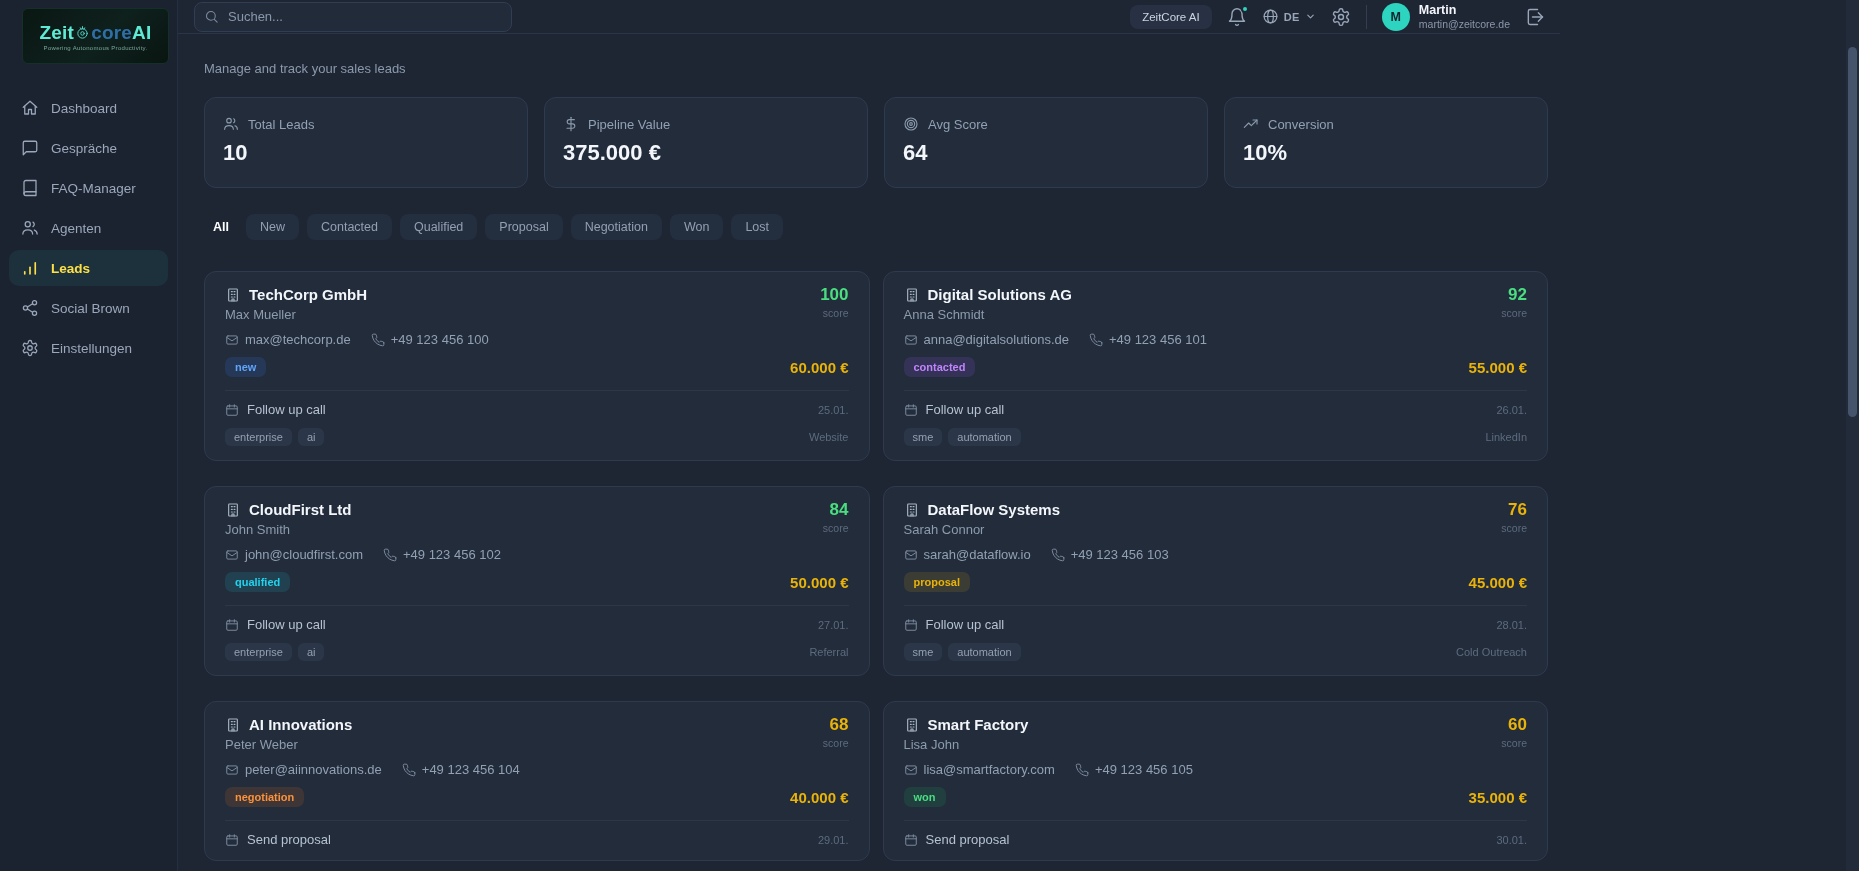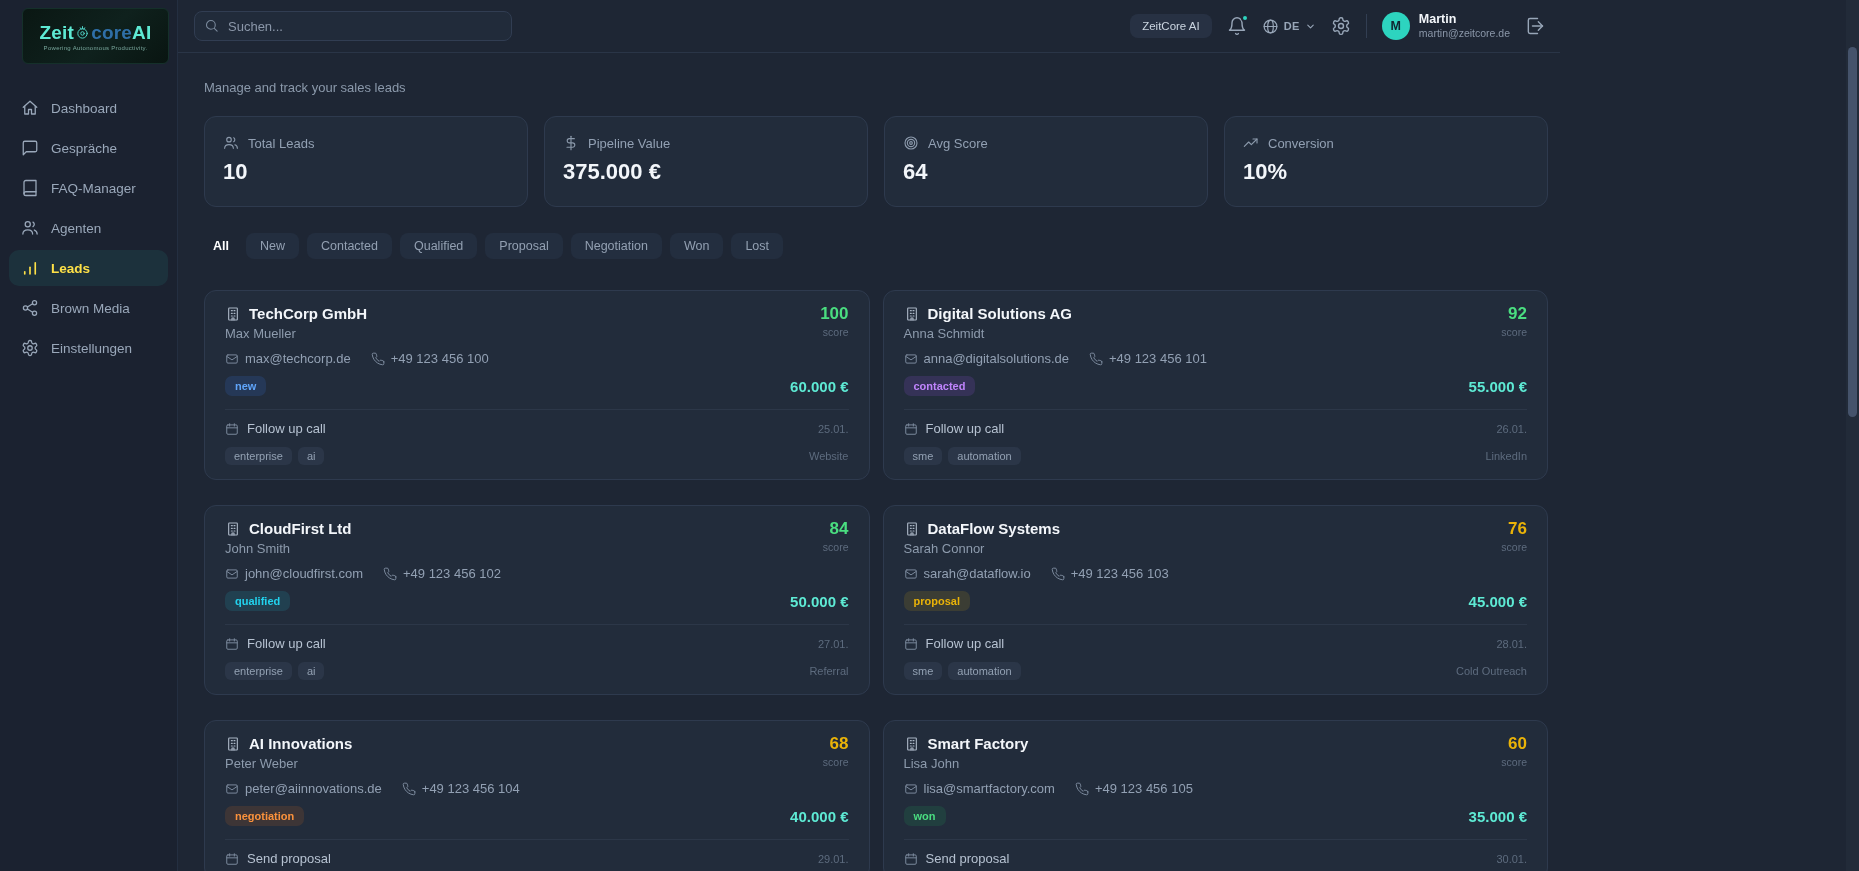--- a/index.html
+++ b/index.html
@@ -29,21 +29,21 @@
   .nav { display:flex; flex-direction:column; gap:4px; padding:0 9px; }
   .nav-item {
     display:flex; align-items:center; gap:12px; padding:9px 12px; border-radius:10px;
     color:#9aa8ba; font-size:13.5px; cursor:pointer;
   }
   .nav-item .nav-ico { width:18px; height:18px; flex:none; }
   .nav-item.active { background:rgba(45,212,191,.09); color:#fde047; font-weight:bold; }
 
   
   .main { flex:1; display:flex; flex-direction:column; min-width:0; }
-  .topbar { height:53px; flex:none; border-bottom:1px solid #2a3547; display:flex; align-items:center; padding:0 15px 0 16px; }
+  .topbar { height:34px; flex:none; border-bottom:1px solid #2a3547; display:flex; align-items:center; padding:0 15px 0 16px; }
   .search-wrap { position:relative; width:318px; }
   .search-wrap .ico { position:absolute; left:10px; top:7px; width:15px; height:15px; color:#7b8a9d; }
   .search-input {
     width:100%; height:30px; background:#212b3a; border:1px solid #313d52; border-radius:8px;
     color:#cbd5e1; font-size:13px; padding:0 10px 0 33px; outline:none; font-family:inherit;
   }
   .search-input::placeholder { color:#8b97a9; }
   .topbar-right { margin-left:auto; display:flex; align-items:center; gap:15px; }
   .brand-pill { background:#273143; color:#cbd5e1; font-size:11.5px; padding:6px 12px; border-radius:8px; border:none; font-family:inherit; cursor:pointer; }
   .icon-btn { width:20px; height:20px; color:#98a6b8; background:none; border:none; cursor:pointer; padding:0; position:relative; }
@@ -90,21 +90,21 @@
   .lc-comm .itm { display:flex; align-items:center; gap:6px; }
   .lc-comm .ico { width:14px; height:14px; color:#7b8a9d; }
   .lc-val-row { display:flex; justify-content:space-between; align-items:center; margin-top:10px; }
   .badge { font-size:11px; font-weight:bold; padding:4px 10px; border-radius:7px; }
   .st-new         { color:#60a5fa; background:rgba(59,130,246,.15); }
   .st-contacted   { color:#c084fc; background:rgba(168,85,247,.15); }
   .st-qualified   { color:#22d3ee; background:rgba(34,211,238,.12); }
   .st-proposal    { color:#eab308; background:rgba(234,179,8,.13); }
   .st-negotiation { color:#fb923c; background:rgba(249,115,22,.13); }
   .st-won         { color:#4ade80; background:rgba(34,197,94,.13); }
-  .lc-value { font-size:15px; font-weight:bold; color:#5eead4; }
+  .lc-value { font-size:15px; font-weight:bold; color:#eab308; }
   .lc-footer { border-top:1px solid #2c3748; margin-top:13px; padding-top:11px; }
   .lc-action { display:flex; justify-content:space-between; align-items:center; }
   .lc-action .left { display:flex; align-items:center; gap:8px; color:#b6c2d1; font-size:13px; }
   .lc-action .ico { width:14px; height:14px; color:#7b8a9d; }
   .lc-date { font-size:11px; color:#5d6b7e; }
   .lc-tags-row { display:flex; justify-content:space-between; align-items:center; margin-top:10px; min-height:20px; }
   .lc-tags { display:flex; gap:6px; }
   .tag { background:#2b3648; color:#93a1b3; font-size:11px; padding:3px 9px; border-radius:6px; }
   .lc-source { font-size:11px; color:#5d6b7e; }
 
@@ -185,21 +185,21 @@
   </div>
         <div class="nav-item">
     <span class="nav-ico ico">
             <svg viewBox="0 0 24 24" fill="none" stroke="currentColor" stroke-width="1.7" stroke-linecap="round" stroke-linejoin="round">
               <circle cx="18" cy="5" r="2.8"></circle>
               <circle cx="6" cy="12" r="2.8"></circle>
               <circle cx="18" cy="19" r="2.8"></circle>
               <path d="M8.5 10.6l7-4.2M8.5 13.4l7 4.2"></path>
             </svg>
           </span>
-    <span class="nav-label">Brown Media</span>
+    <span class="nav-label">Social Brown</span>
   </div>
         <div class="nav-item">
     <span class="nav-ico ico">
             <svg viewBox="0 0 24 24" fill="none" stroke="currentColor" stroke-width="1.7" stroke-linecap="round" stroke-linejoin="round">
               <circle cx="12" cy="12" r="3"></circle>
               <path d="M12.22 2h-.44a2 2 0 0 0-2 2v.18a2 2 0 0 1-1 1.73l-.43.25a2 2 0 0 1-2 0l-.15-.08a2 2 0 0 0-2.73.73l-.22.38a2 2 0 0 0 .73 2.73l.15.1a2 2 0 0 1 1 1.72v.51a2 2 0 0 1-1 1.74l-.15.09a2 2 0 0 0-.73 2.73l.22.38a2 2 0 0 0 2.73.73l.15-.08a2 2 0 0 1 2 0l.43.25a2 2 0 0 1 1 1.73V20a2 2 0 0 0 2 2h.44a2 2 0 0 0 2-2v-.18a2 2 0 0 1 1-1.73l.43-.25a2 2 0 0 1 2 0l.15.08a2 2 0 0 0 2.73-.73l.22-.39a2 2 0 0 0-.73-2.73l-.15-.08a2 2 0 0 1-1-1.74v-.5a2 2 0 0 1 1-1.74l.15-.09a2 2 0 0 0 .73-2.73l-.22-.38a2 2 0 0 0-2.73-.73l-.15.08a2 2 0 0 1-2 0l-.43-.25a2 2 0 0 1-1-1.73V4a2 2 0 0 0-2-2z"></path>
             </svg>
           </span>
     <span class="nav-label">Einstellungen</span>
   </div>

